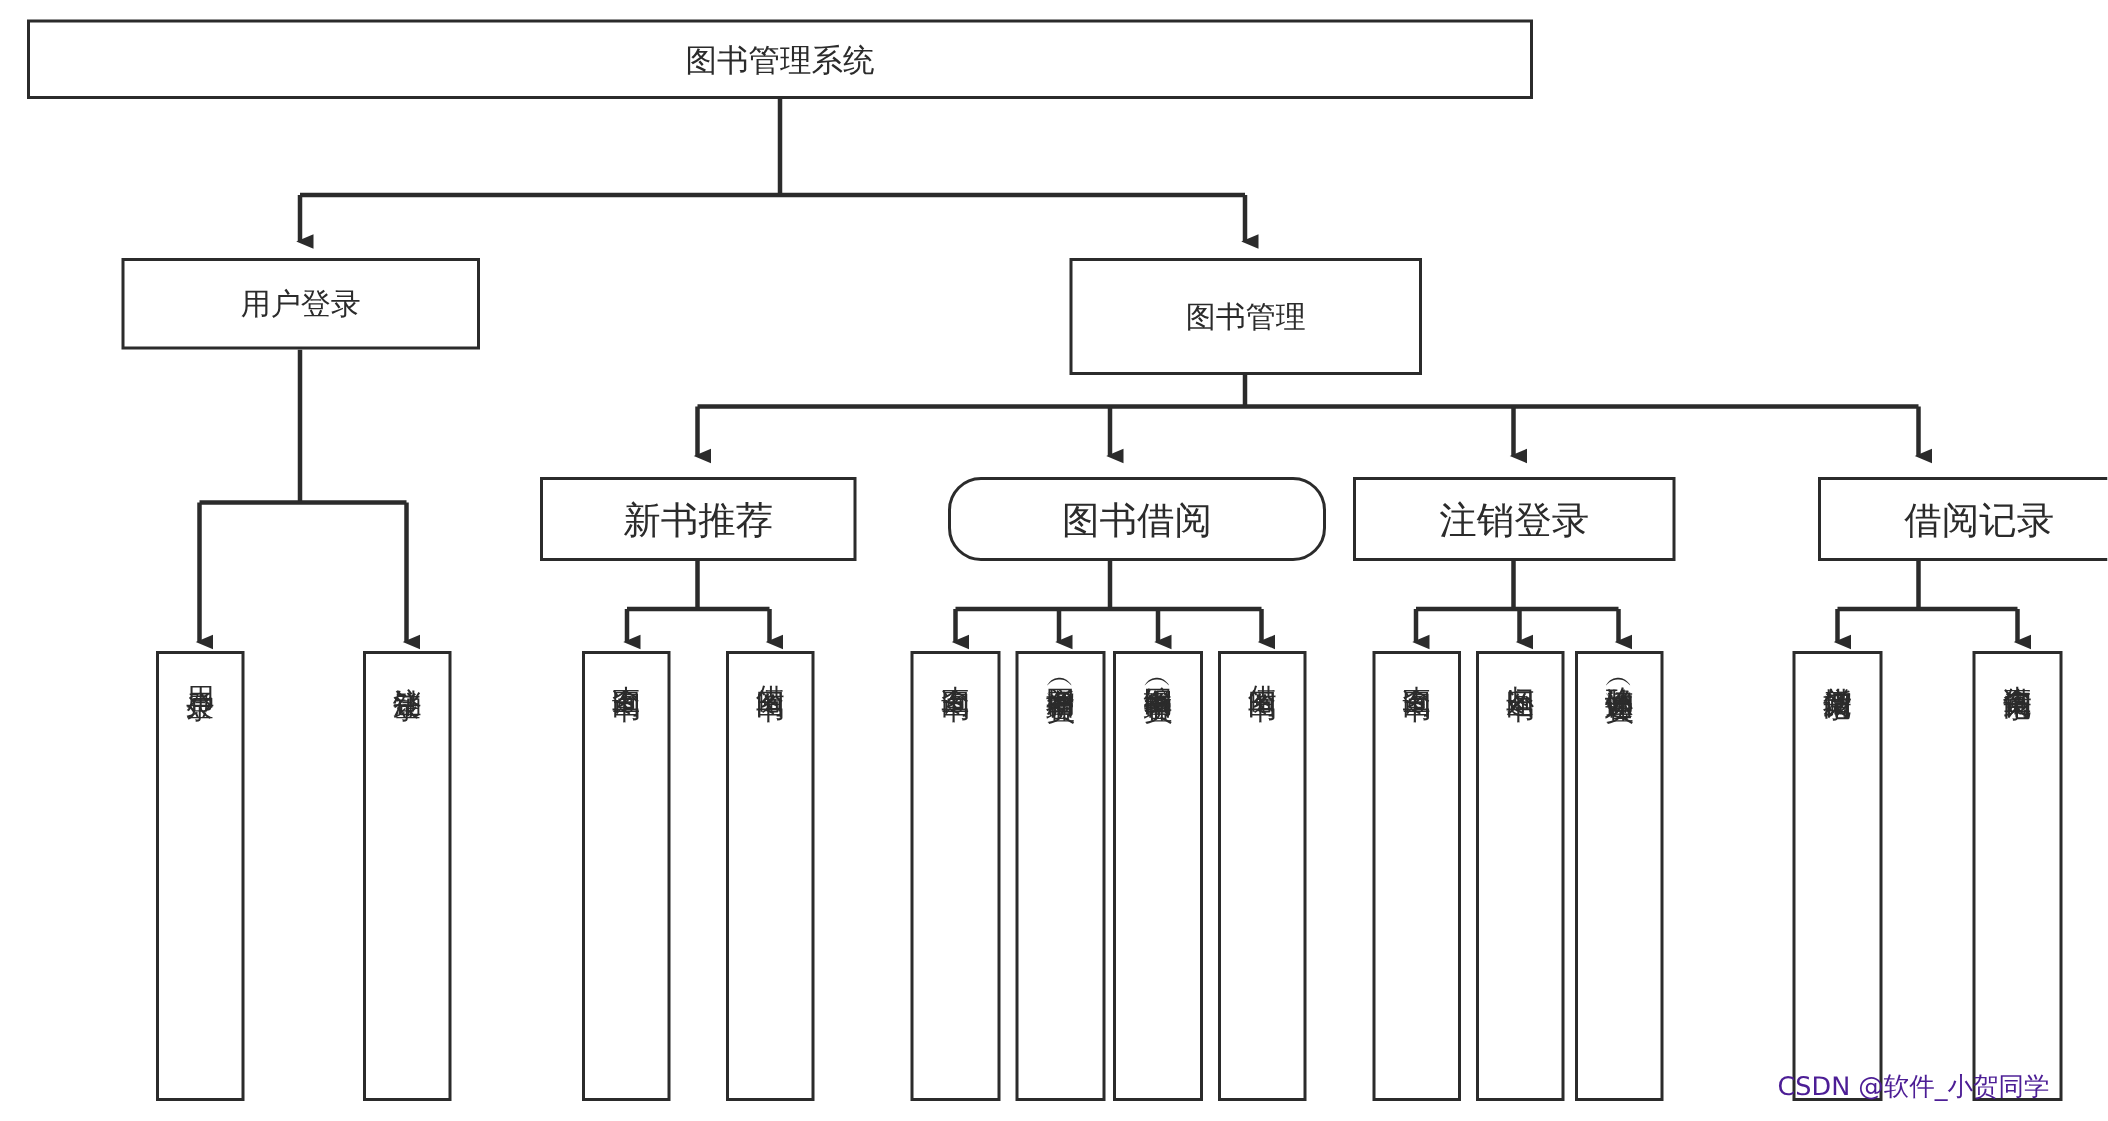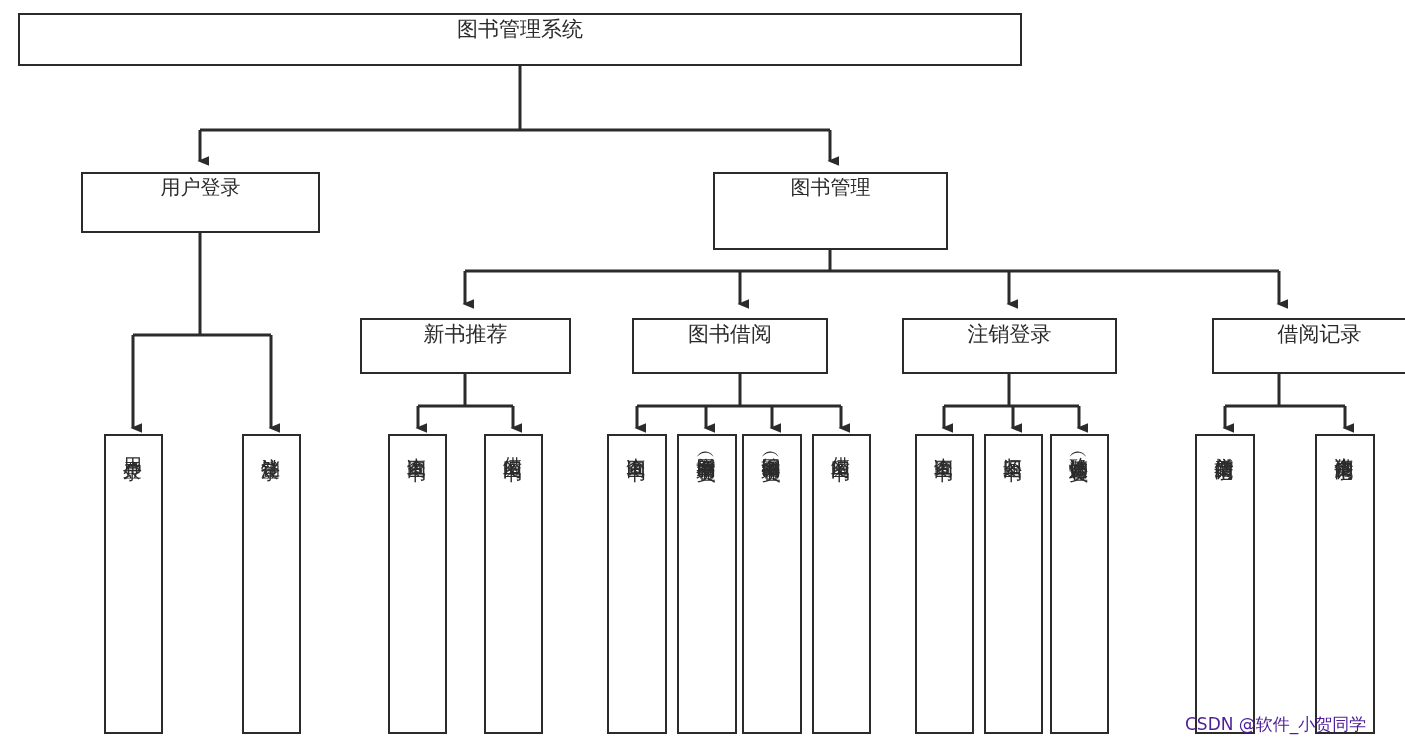--- a/index.html
+++ b/index.html
@@ -24,31 +24,32 @@
     width: 1405px;
     height: 747px;
     pointer-events: none;
   }
   .node {
     position: absolute;
     box-sizing: border-box;
     background: #ffffff;
     border: 2px solid #2b2b2b;
     display: flex;
+    align-items: center;
     justify-content: center;
     color: #2b2b2b;
   }
   .node.root {
     font-size: 21px;
   }
   .node.level1 {
     font-size: 20px;
   }
   .node.level2 {
-    font-size: 21px;
+    font-size: 25px;
   }
   .node.leaf {
     font-size: 19px;
     align-items: flex-start;
     padding-top: 6px;
     line-height: 1.16;
   }
   .vlabel {
     writing-mode: vertical-rl;
     text-orientation: upright;
@@ -132,21 +133,21 @@
   </div>
 
   <div class="node level1" style="left:713px; top:172px; width:235px; height:78px;">
     <span>图书管理</span>
   </div>
 
   <div class="node level2" style="left:360px; top:318px; width:211px; height:56px;">
     <span>新书推荐</span>
   </div>
 
-  <div class="node level2" style="left:632px; top:318px; width:196px; height:56px;">
+  <div class="node level2" style="left:632px; top:318px; width:252px; height:56px;border-radius:22px;">
     <span>图书借阅</span>
   </div>
 
   <div class="node level2" style="left:902px; top:318px; width:215px; height:56px;">
     <span>注销登录</span>
   </div>
 
   <div class="node level2" style="left:1212px; top:318px; width:215px; height:56px;">
     <span>借阅记录</span>
   </div>

